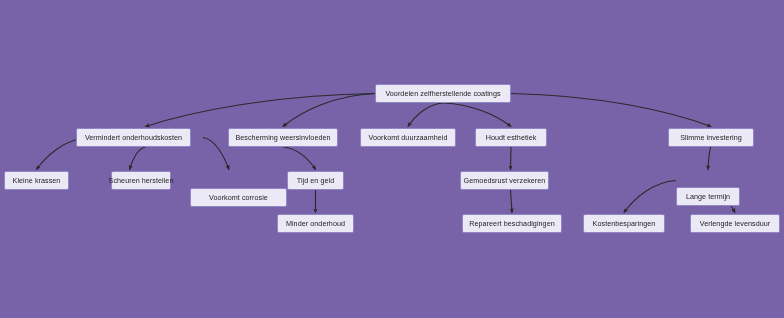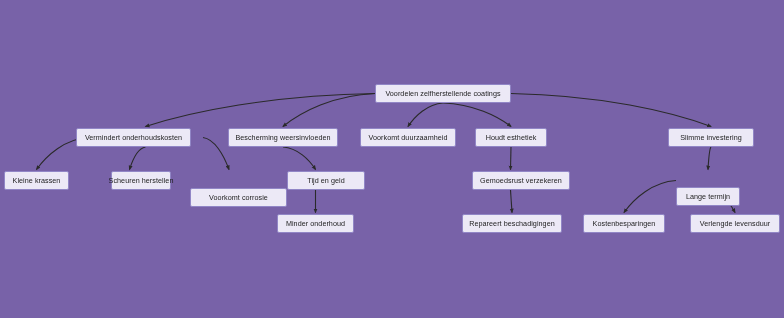--- a/index.html
+++ b/index.html
@@ -88,24 +88,24 @@
       </div>
       <div class="node" style="left: 4px; top: 171px; width: 65px;">
         <span>Kleine krassen</span>
       </div>
       <div class="node" style="left: 88px; top: 171px; width: 60px; margin-left: 23px;">
         <span>Scheuren herstellen</span>
       </div>
       <div class="node" style="left: 190px; top: 156px; width: 97px; margin-top: 32px;">
         <span>Voorkomt corrosie</span>
       </div>
-      <div class="node" style="left: 287px; top: 171px; width: 78px;">
+      <div class="node" style="left: 287px; top: 171px; width: 57px;">
         <span>Tijd en geld</span>
       </div>
-      <div class="node" style="left: 460px; top: 171px; width: 98px; margin-left: 12px;">
+      <div class="node" style="left: 460px; top: 171px; width: 89px;">
         <span>Gemoedsrust verzekeren</span>
       </div>
       <div class="node" style="left: 676px; top: 171px; width: 64px; margin-top: 16px;">
         <span>Lange termijn</span>
       </div>
       <div class="node" style="left: 277px; top: 214px; width: 77px;">
         <span>Minder onderhoud</span>
       </div>
       <div class="node" style="left: 462px; top: 214px; width: 100px;">
         <span>Repareert beschadigingen</span>

